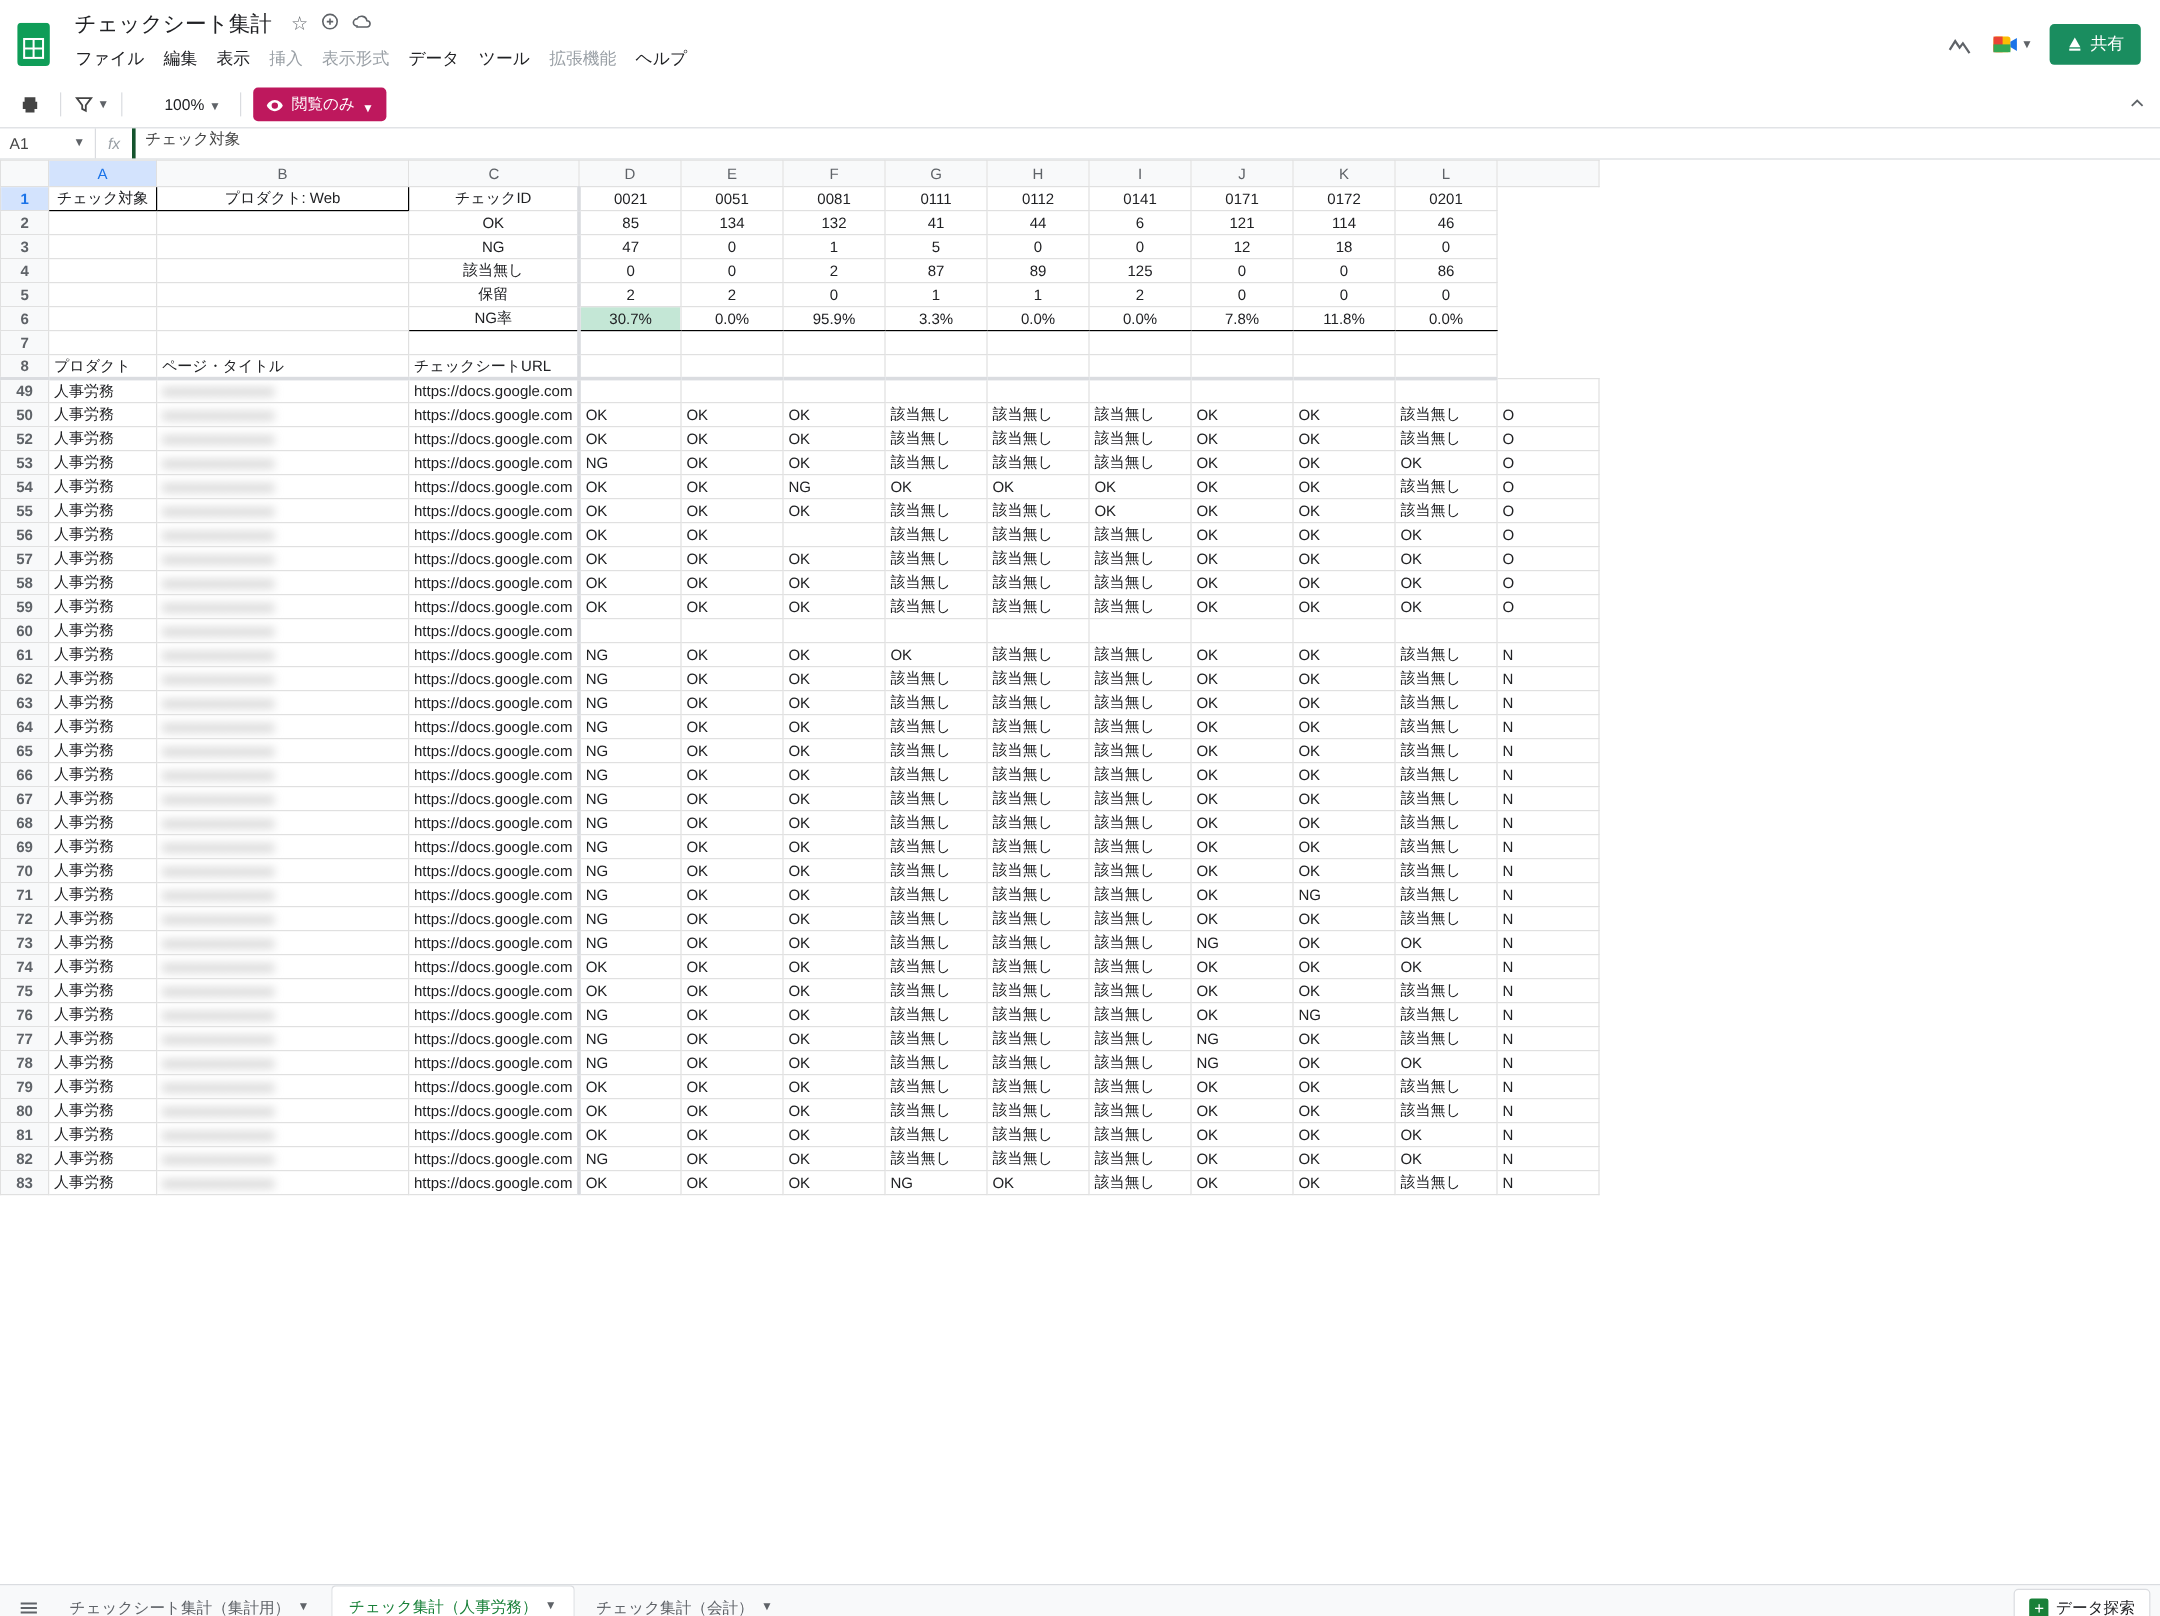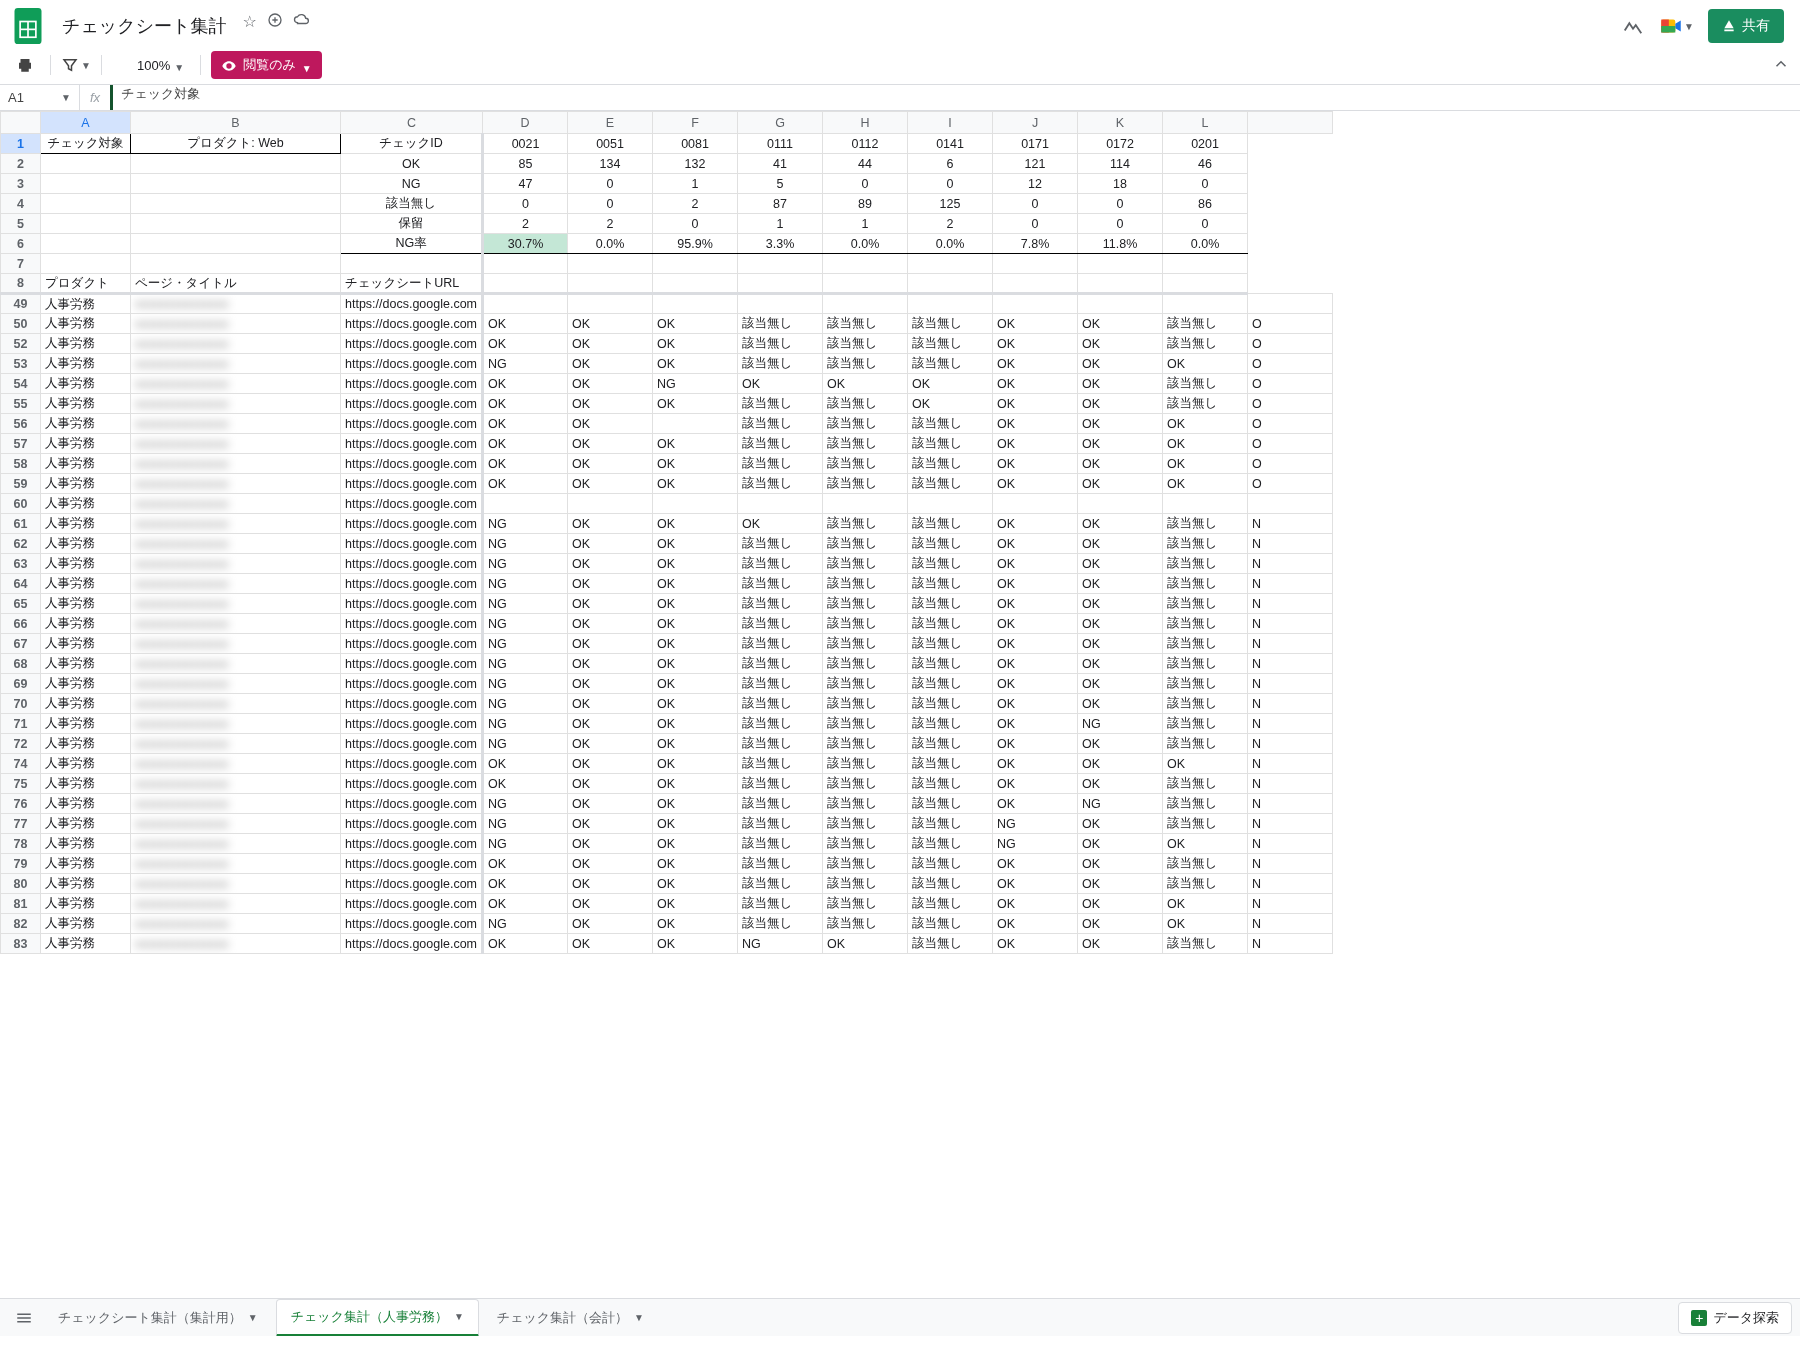--- a/index.html
+++ b/index.html
@@ -16,21 +16,21 @@
     align-items: center;
     padding: 6px 16px 0 8px;
     gap: 8px;
   }
   .sheets-logo {
     width: 40px; height: 40px;
     display: flex; align-items: center; justify-content: center;
   }
   .sheets-logo svg { width: 28px; height: 36px; }
   .title-area { flex: 1; }
-  .doc-title-row { display: flex; gap: 10px; }
+  .doc-title-row { display: flex; align-items: center; gap: 10px; }
   .doc-title { font-size: 18px; color: #202124; padding: 2px 6px; border-radius: 4px; }
   .title-icon { color: #5f6368; font-size: 16px; }
   .menu-bar { display: flex; gap: 2px; padding: 2px 0 6px; }
   .menu-item { padding: 4px 7px; font-size: 14px; color: #202124; border-radius: 4px; cursor: pointer; }
   .menu-item.disabled { color: #9aa0a6; }
   .header-right { display: flex; align-items: center; gap: 14px; }
   .header-icon { color: #5f6368; display: flex; align-items: center; }
   .meet-icon { position: relative; }
   .share-btn {
     background: #1a8d5f;
@@ -202,20 +202,31 @@
             <circle cx="12" cy="12" r="9"></circle>
             <path d="M8 12h8M12 8v8"></path>
           </svg>
       </span>
       <span class="title-icon">
         <svg width="18" height="14" viewBox="0 0 24 18" fill="none" stroke="#5f6368" stroke-width="1.8">
             <path d="M6 14a4 4 0 010-8 6 6 0 0111 2 3.5 3.5 0 010 7H6z"></path>
           </svg>
       </span>
     </div>
+    <div class="menu-bar" id="menu-bar">
+        <span class="menu-item">ファイル</span>
+        <span class="menu-item">編集</span>
+        <span class="menu-item">表示</span>
+        <span class="menu-item disabled">挿入</span>
+        <span class="menu-item disabled">表示形式</span>
+        <span class="menu-item">データ</span>
+        <span class="menu-item">ツール</span>
+        <span class="menu-item disabled">拡張機能</span>
+        <span class="menu-item">ヘルプ</span>
+      </div>
   </div>
   <div class="header-right">
     <span class="header-icon">
       <svg width="22" height="22" viewBox="0 0 24 24" fill="none" stroke="#5f6368" stroke-width="2">
           <path d="M3 17l5-8 4 6 3-4 6 9"></path>
         </svg>
     </span>
     <span class="header-icon meet-icon">
       <svg width="26" height="26" viewBox="0 0 24 24">
           <rect x="3" y="6" width="13" height="12" rx="2" fill="#fbbc04"></rect>
@@ -780,20 +791,36 @@
           <td>OK</td>
           <td>該当無し</td>
           <td>該当無し</td>
           <td>該当無し</td>
           <td>OK</td>
           <td>OK</td>
           <td>該当無し</td>
           <td>N</td>
         </tr>
         <tr>
+          <th class="row-hdr">73</th>
+          <td>人事労務</td>
+          <td><span class="blur">xxxxxxxxxxxxxxx</span></td>
+          <td class="frozen-line-right">https://docs.google.com</td>
+          <td>NG</td>
+          <td>OK</td>
+          <td>OK</td>
+          <td>該当無し</td>
+          <td>該当無し</td>
+          <td>該当無し</td>
+          <td>NG</td>
+          <td>OK</td>
+          <td>OK</td>
+          <td>N</td>
+        </tr>
+        <tr>
           <th class="row-hdr">74</th>
           <td>人事労務</td>
           <td><span class="blur">xxxxxxxxxxxxxxx</span></td>
           <td class="frozen-line-right">https://docs.google.com</td>
           <td>OK</td>
           <td>OK</td>
           <td>OK</td>
           <td>該当無し</td>
           <td>該当無し</td>
           <td>該当無し</td>

